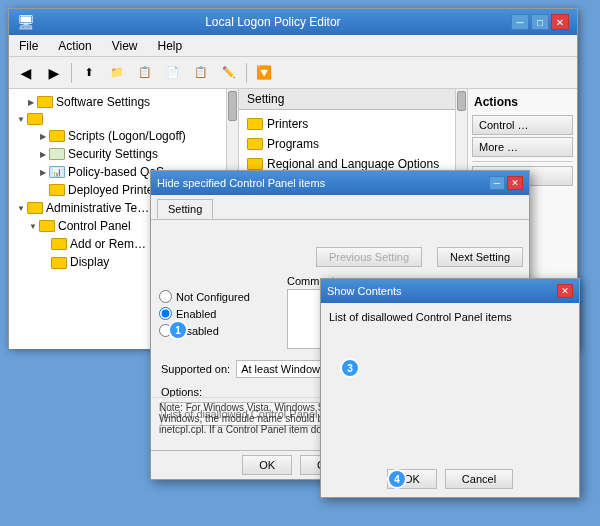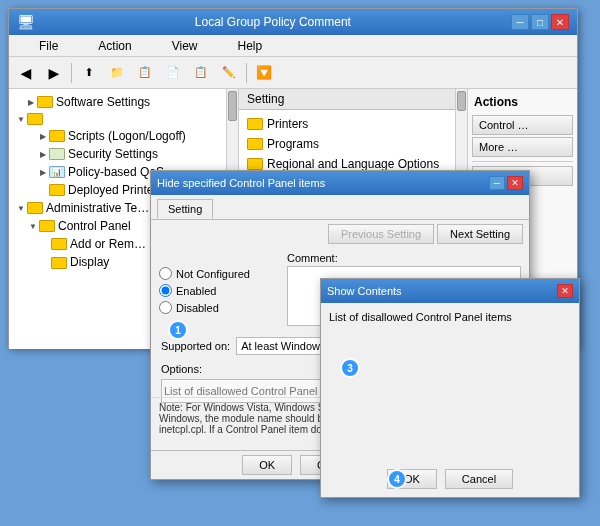--- a/index.html
+++ b/index.html
@@ -72,21 +72,20 @@
       align-items: center;
       padding: 0 4px;
       border-bottom: 1px solid #ccc;
       gap: 8px;
     }
 
     .menu-item {
       padding: 2px 6px;
       font-size: 12px;
       cursor: pointer;
-      margin-left: 20px;
     }
 
     
     .toolbar {
       background: #f0f0f0;
       height: 32px;
       display: flex;
       align-items: center;
       padding: 0 4px;
       border-bottom: 1px solid #ccc;
@@ -268,22 +267,23 @@
     }
 
     .dialog-tab.active {
       background: #f0f0f0;
       border-bottom: 1px solid #f0f0f0;
     }
 
     .dialog-nav-buttons {
       display: flex;
       justify-content: flex-end;
-      gap: 3px;
+      gap: 15px;
       padding: 4px 6px;
+      margin-top: 23px;
     }
 
     .nav-btn {
       padding: 3px 12px;
       font-size: 11px;
       background: linear-gradient(to bottom, #f8f8f8, #e0e0e0);
       border: 1px solid #bbb;
       cursor: pointer;
     }
 
@@ -499,21 +499,21 @@
   </style>
 </head>
 <body>
 
 <div class="main-window">
 
   <div class="title-bar">
     <div style="display:flex;gap:4px;align-items:center;">
       <span style="font-size:14px;">🖥</span>
     </div>
-    <div class="title-bar-title">Local Group Policy Comment</div>
+    <div class="title-bar-title">Local Logon Policy Editor</div>
     <div class="title-bar-controls">
       <div class="title-btn">─</div>
       <div class="title-btn">□</div>
       <div class="title-btn close">✕</div>
     </div>
   </div>
 
   <div class="menu-bar">
     <span class="menu-item">File</span>
     <span class="menu-item">Action</span>

